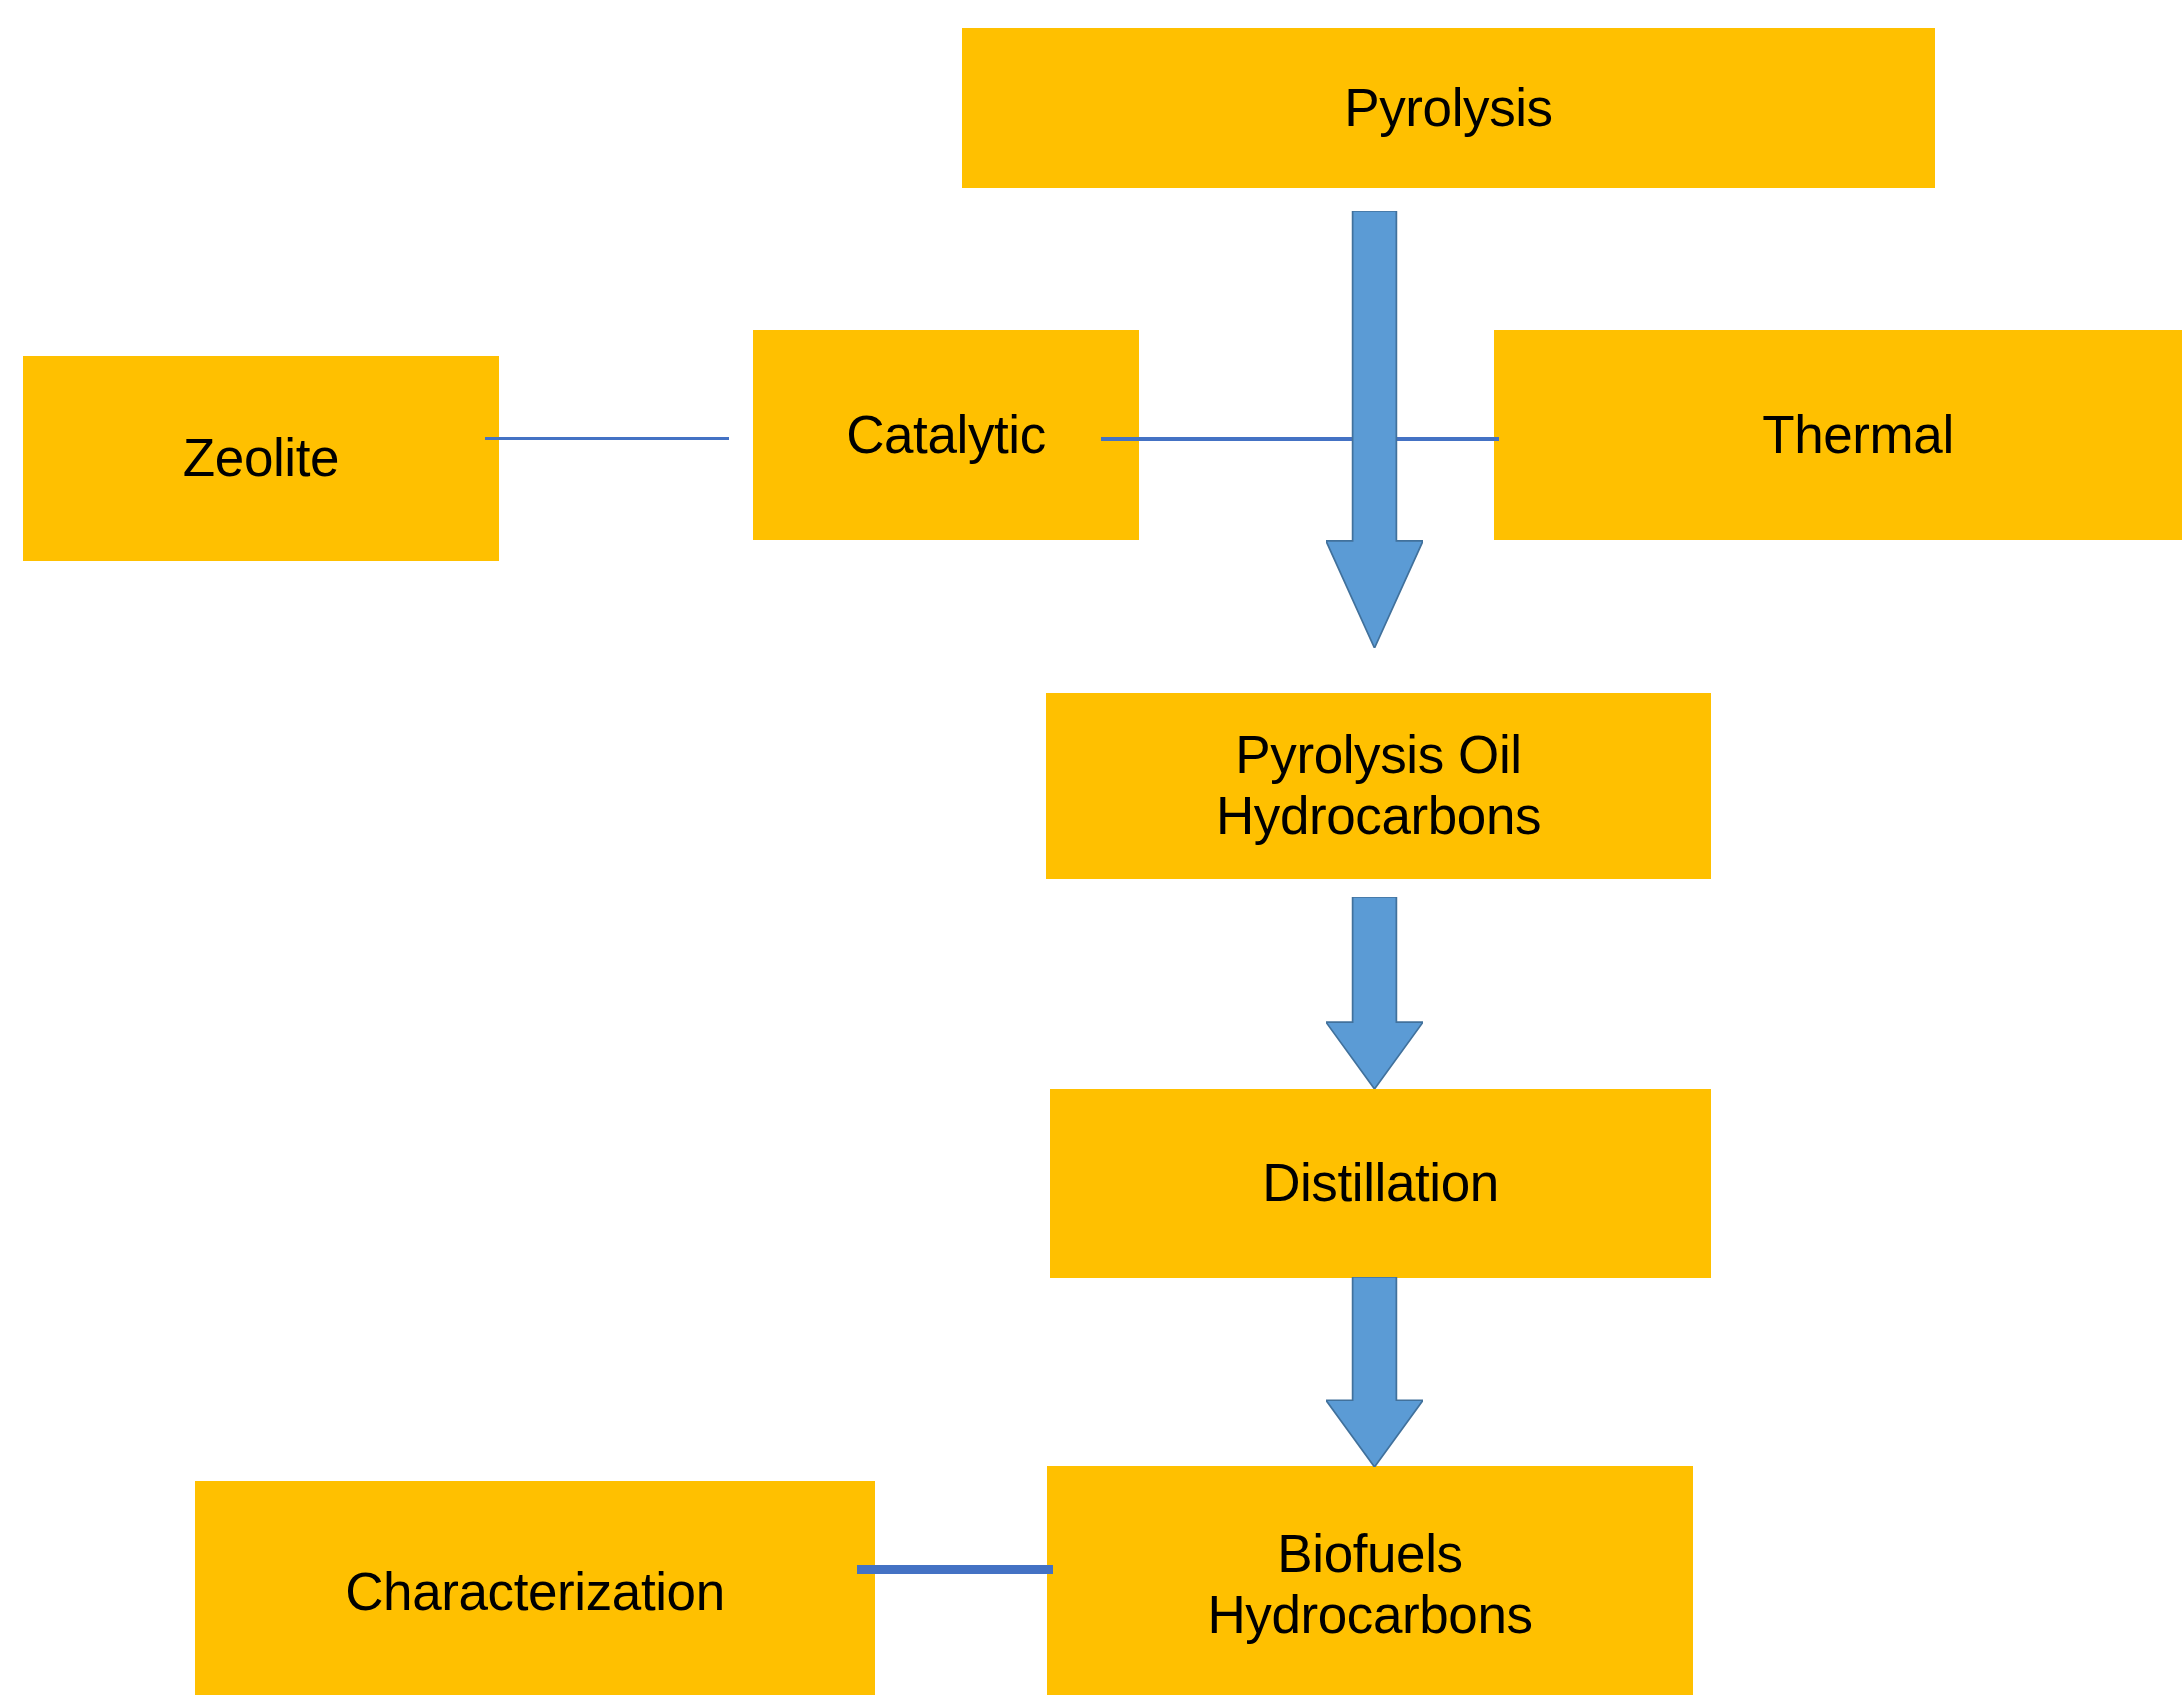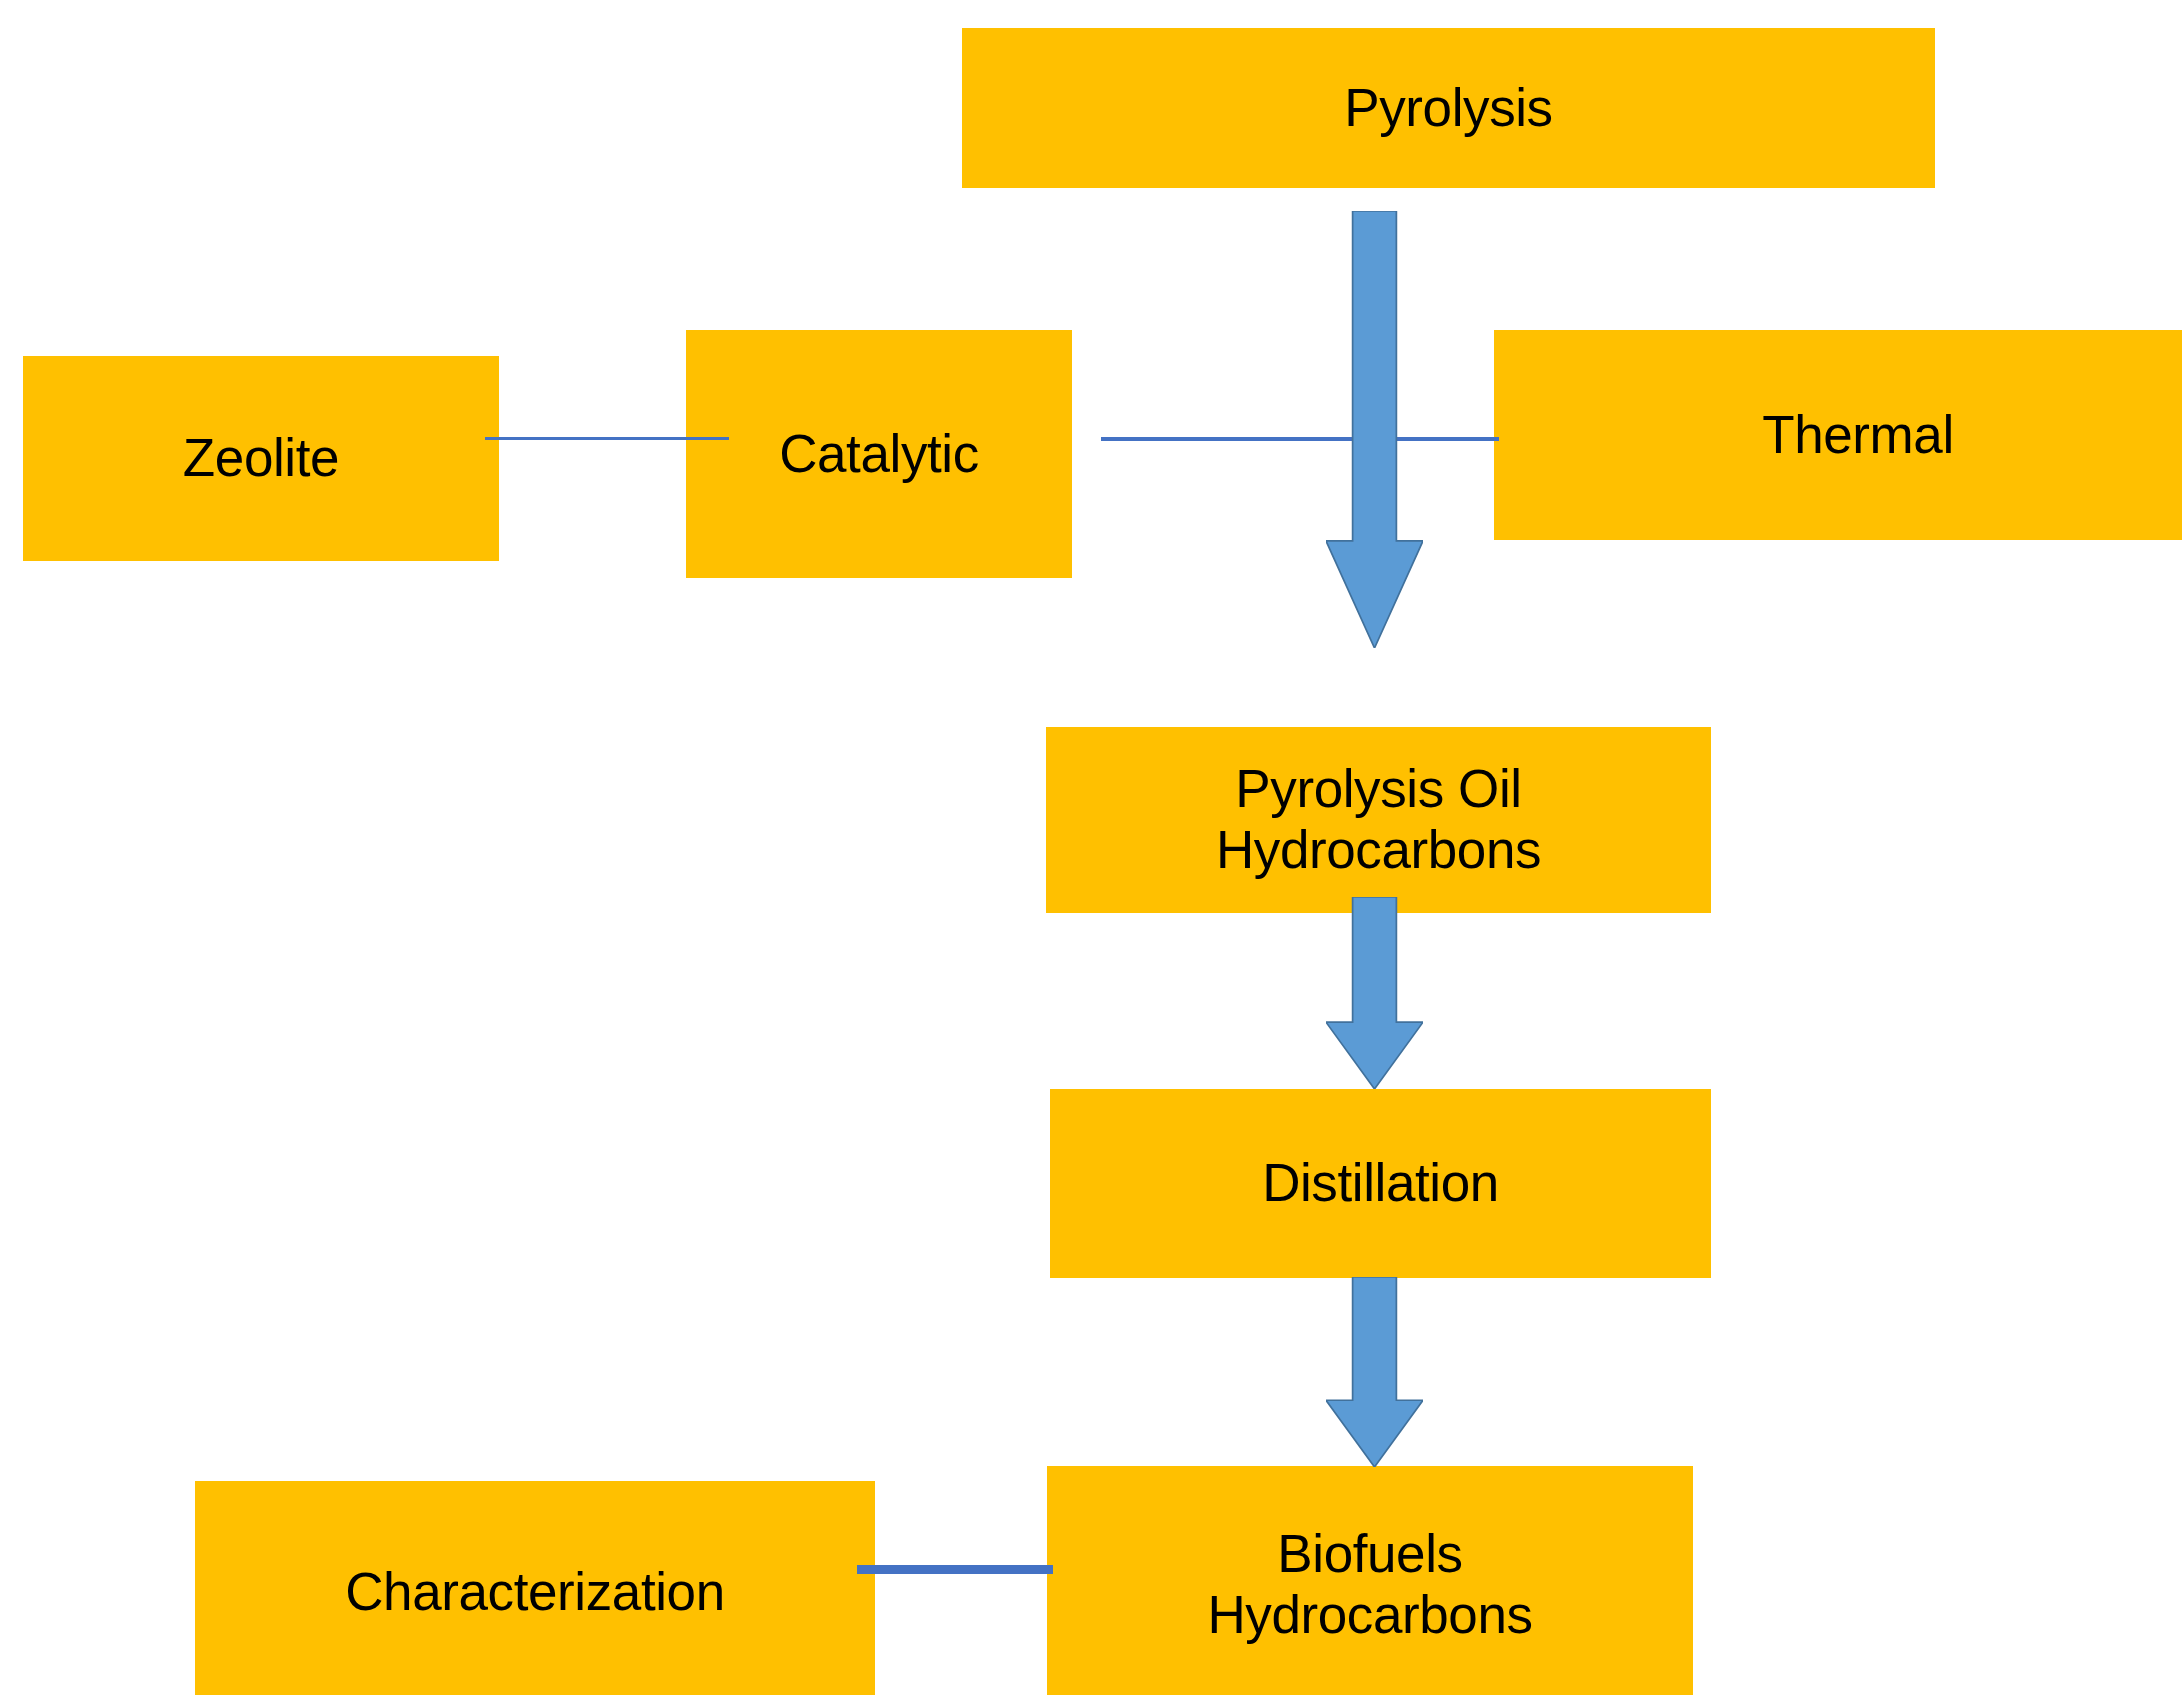--- a/index.html
+++ b/index.html
@@ -31,23 +31,23 @@
     line-height: 1.15;
     box-sizing: border-box;
     padding: 3.4px 8.6px;
     white-space: pre-line;
     letter-spacing: -0.4px;
   }
 
   
   .node-pyrolysis      { left: 962px; top:   28px; width: 973px; height: 160px; }
   .node-zeolite        { left:   23px; top:  336px; width:  476px; height: 205px; margin-top: 20px; }
-  .node-catalytic      { left:  686px; top:  330px; width:  386px; height: 248px; text-align: right; }
+  .node-catalytic      { left:  753px; top:  330px; width:  386px; height: 210px; text-align: right; }
   .node-thermal        { left: 1494px; top:  330px; width:  728px; height: 210px; }
-  .node-pyrolysis-oil  { left: 1046px; top:  727px; width:  665px; height: 186px; }
+  .node-pyrolysis-oil  { left: 1046px; top:  693px; width:  665px; height: 186px; }
   .node-distillation   { left: 1050px; top: 1089px; width:  661px; height: 189px; }
   .node-characterization { left: 195px; top: 1481px; width:  680px; height: 223px; }
   .node-biofuels       { left: 1047px; top: 1466px; width:  646px; height: 238px; }
 
   
   .connector {
     position: absolute;
     background: #4472C4;
   }
   .conn-zeolite-catalytic { left: 485px;  top: 437px;  width: 244px; height: 3.4px; }

